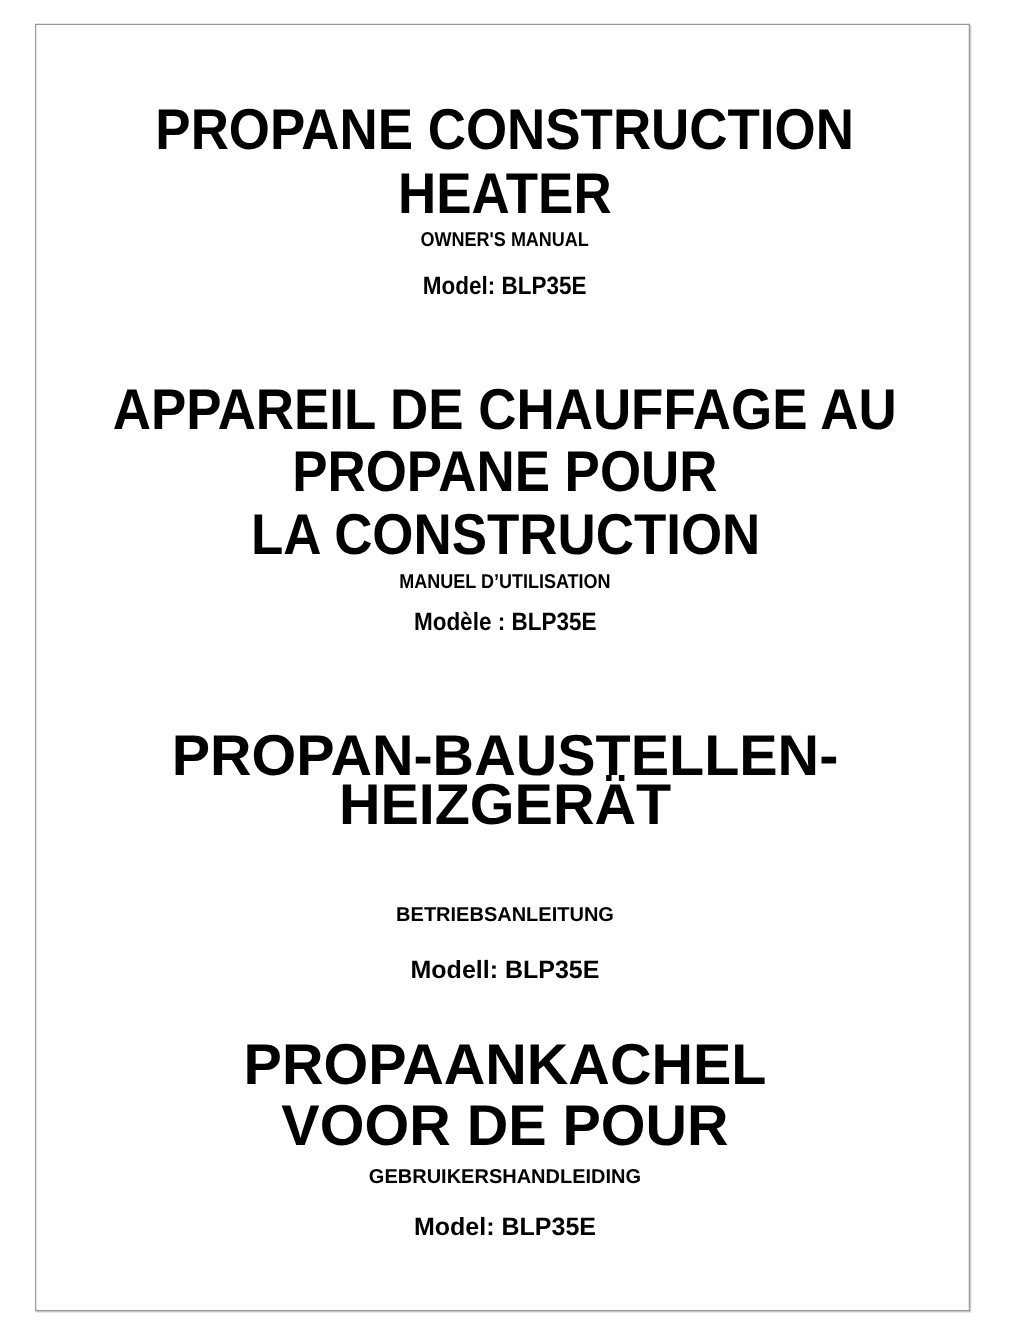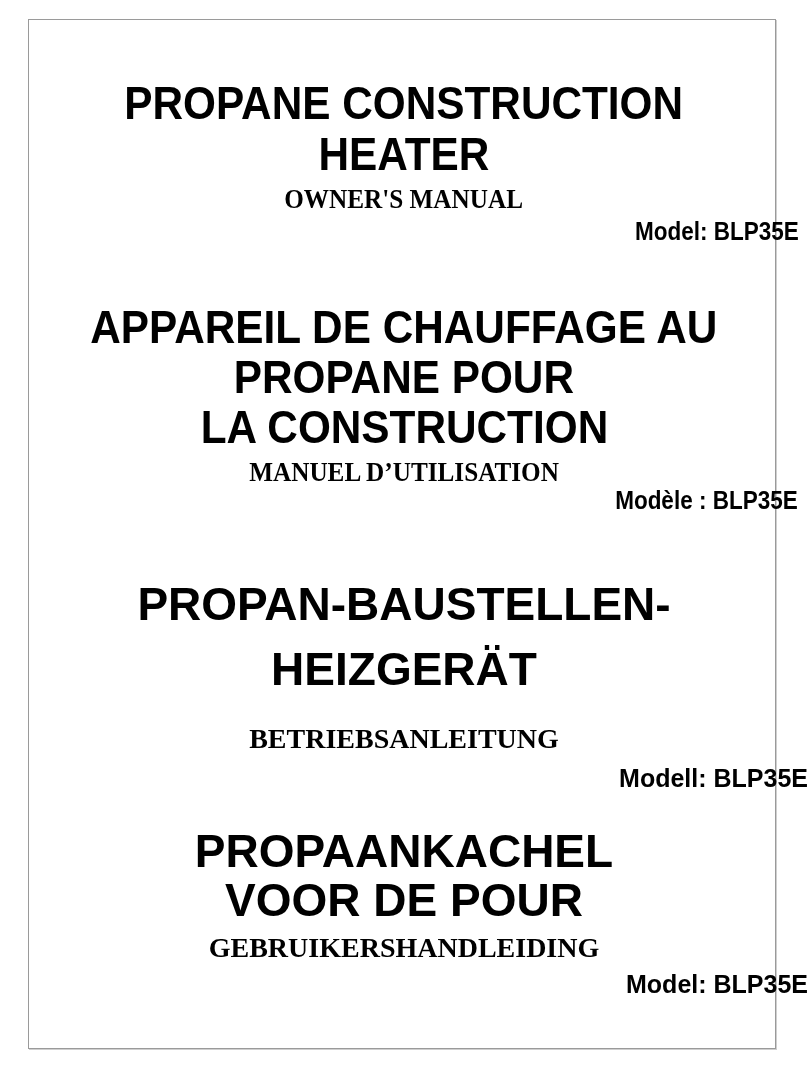--- a/index.html
+++ b/index.html
@@ -4,22 +4,22 @@
 <style>
   html, body { margin: 0; padding: 0; background: #ffffff; }
   body { width: 808px; height: 1070px; position: relative; overflow: hidden;
          font-family: "Liberation Sans", sans-serif; color: #000; }
   .page-border { position: absolute; left: 28px; top: 19px; width: 748px; height: 1030px;
                  border: 1px solid #9a9a9a; box-shadow: 1px 1px 0 #cfcfcf; box-sizing: border-box; }
   .line { position: absolute; left: 0; width: 808px; text-align: center; white-space: nowrap;
           font-weight: bold; line-height: 1; }
   .line > span { display: inline-block; transform-origin: center center; }
   .title { font-size: 46px; }
-  .sub { font-size: 28px; font-family: Liberation Serif, serif; }
-  .model { font-size: 25px; text-align: right; }
+  .sub { font-size: 16px; }
+  .model { font-size: 20px; }
   .cond > span { transform: scaleX(0.92); }
   .cond-s > span { transform: scaleX(0.9); }
 </style>
 </head>
 <body>
 
 <div class="page-border"></div>
 
 <div>
   <div class="line title cond" style="top:80px"><span>PROPANE CONSTRUCTION</span></div>
@@ -31,21 +31,21 @@
 <div>
   <div class="line title cond" style="top:304px"><span>APPAREIL DE CHAUFFAGE AU</span></div>
   <div class="line title cond" style="top:354px"><span>PROPANE POUR</span></div>
   <div class="line title cond" style="top:404px"><span>LA CONSTRUCTION</span></div>
   <div class="line sub cond-s" style="top:458px"><span>MANUEL D’UTILISATION</span></div>
   <div class="line model cond-s" style="top:488px"><span>Modèle : BLP35E</span></div>
 </div>
 
 <div>
   <div class="line title" style="top:581px"><span>PROPAN-BAUSTELLEN-</span></div>
-  <div class="line title" style="top:646px"><span>HEIZGERÄT</span></div>
+  <div class="line title" style="top:620px"><span>HEIZGERÄT</span></div>
   <div class="line sub" style="top:725px"><span>BETRIEBSANLEITUNG</span></div>
   <div class="line model" style="top:766px"><span>Modell: BLP35E</span></div>
 </div>
 
 <div>
   <div class="line title" style="top:828px"><span>PROPAANKACHEL</span></div>
   <div class="line title" style="top:877px"><span>VOOR DE POUR</span></div>
   <div class="line sub" style="top:934px"><span>GEBRUIKERSHANDLEIDING</span></div>
   <div class="line model" style="top:972px"><span>Model: BLP35E</span></div>
 </div>

